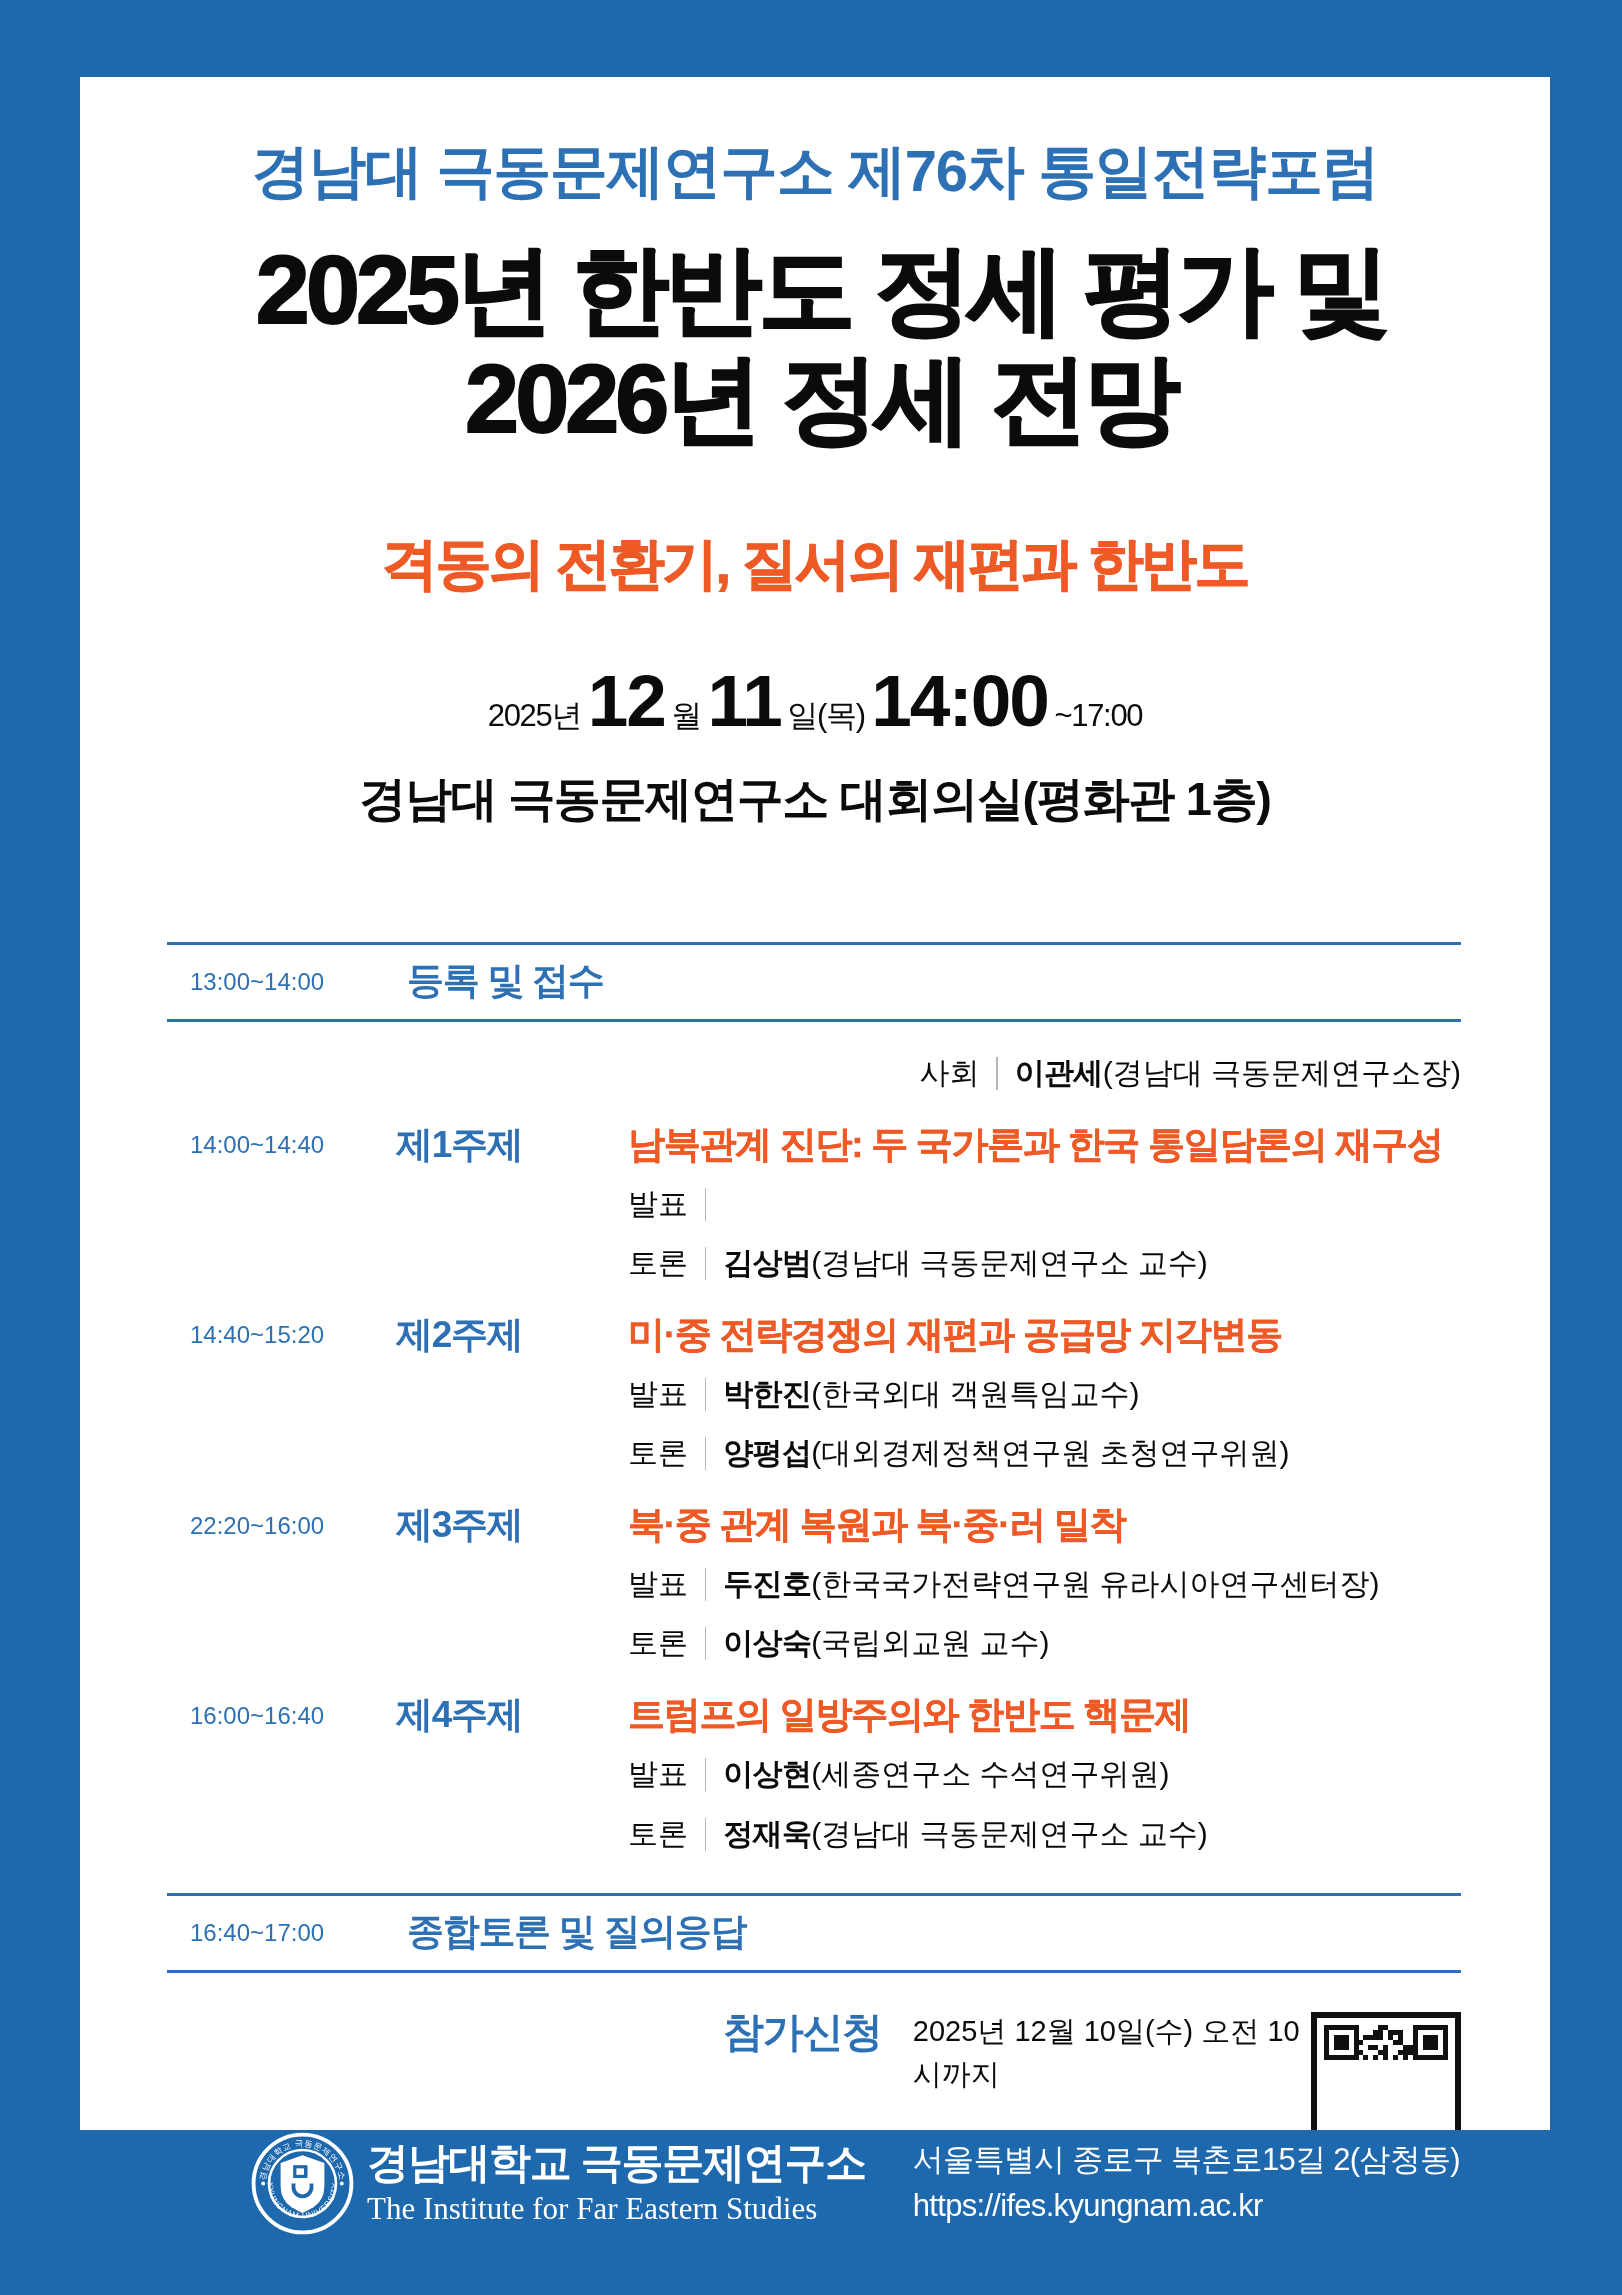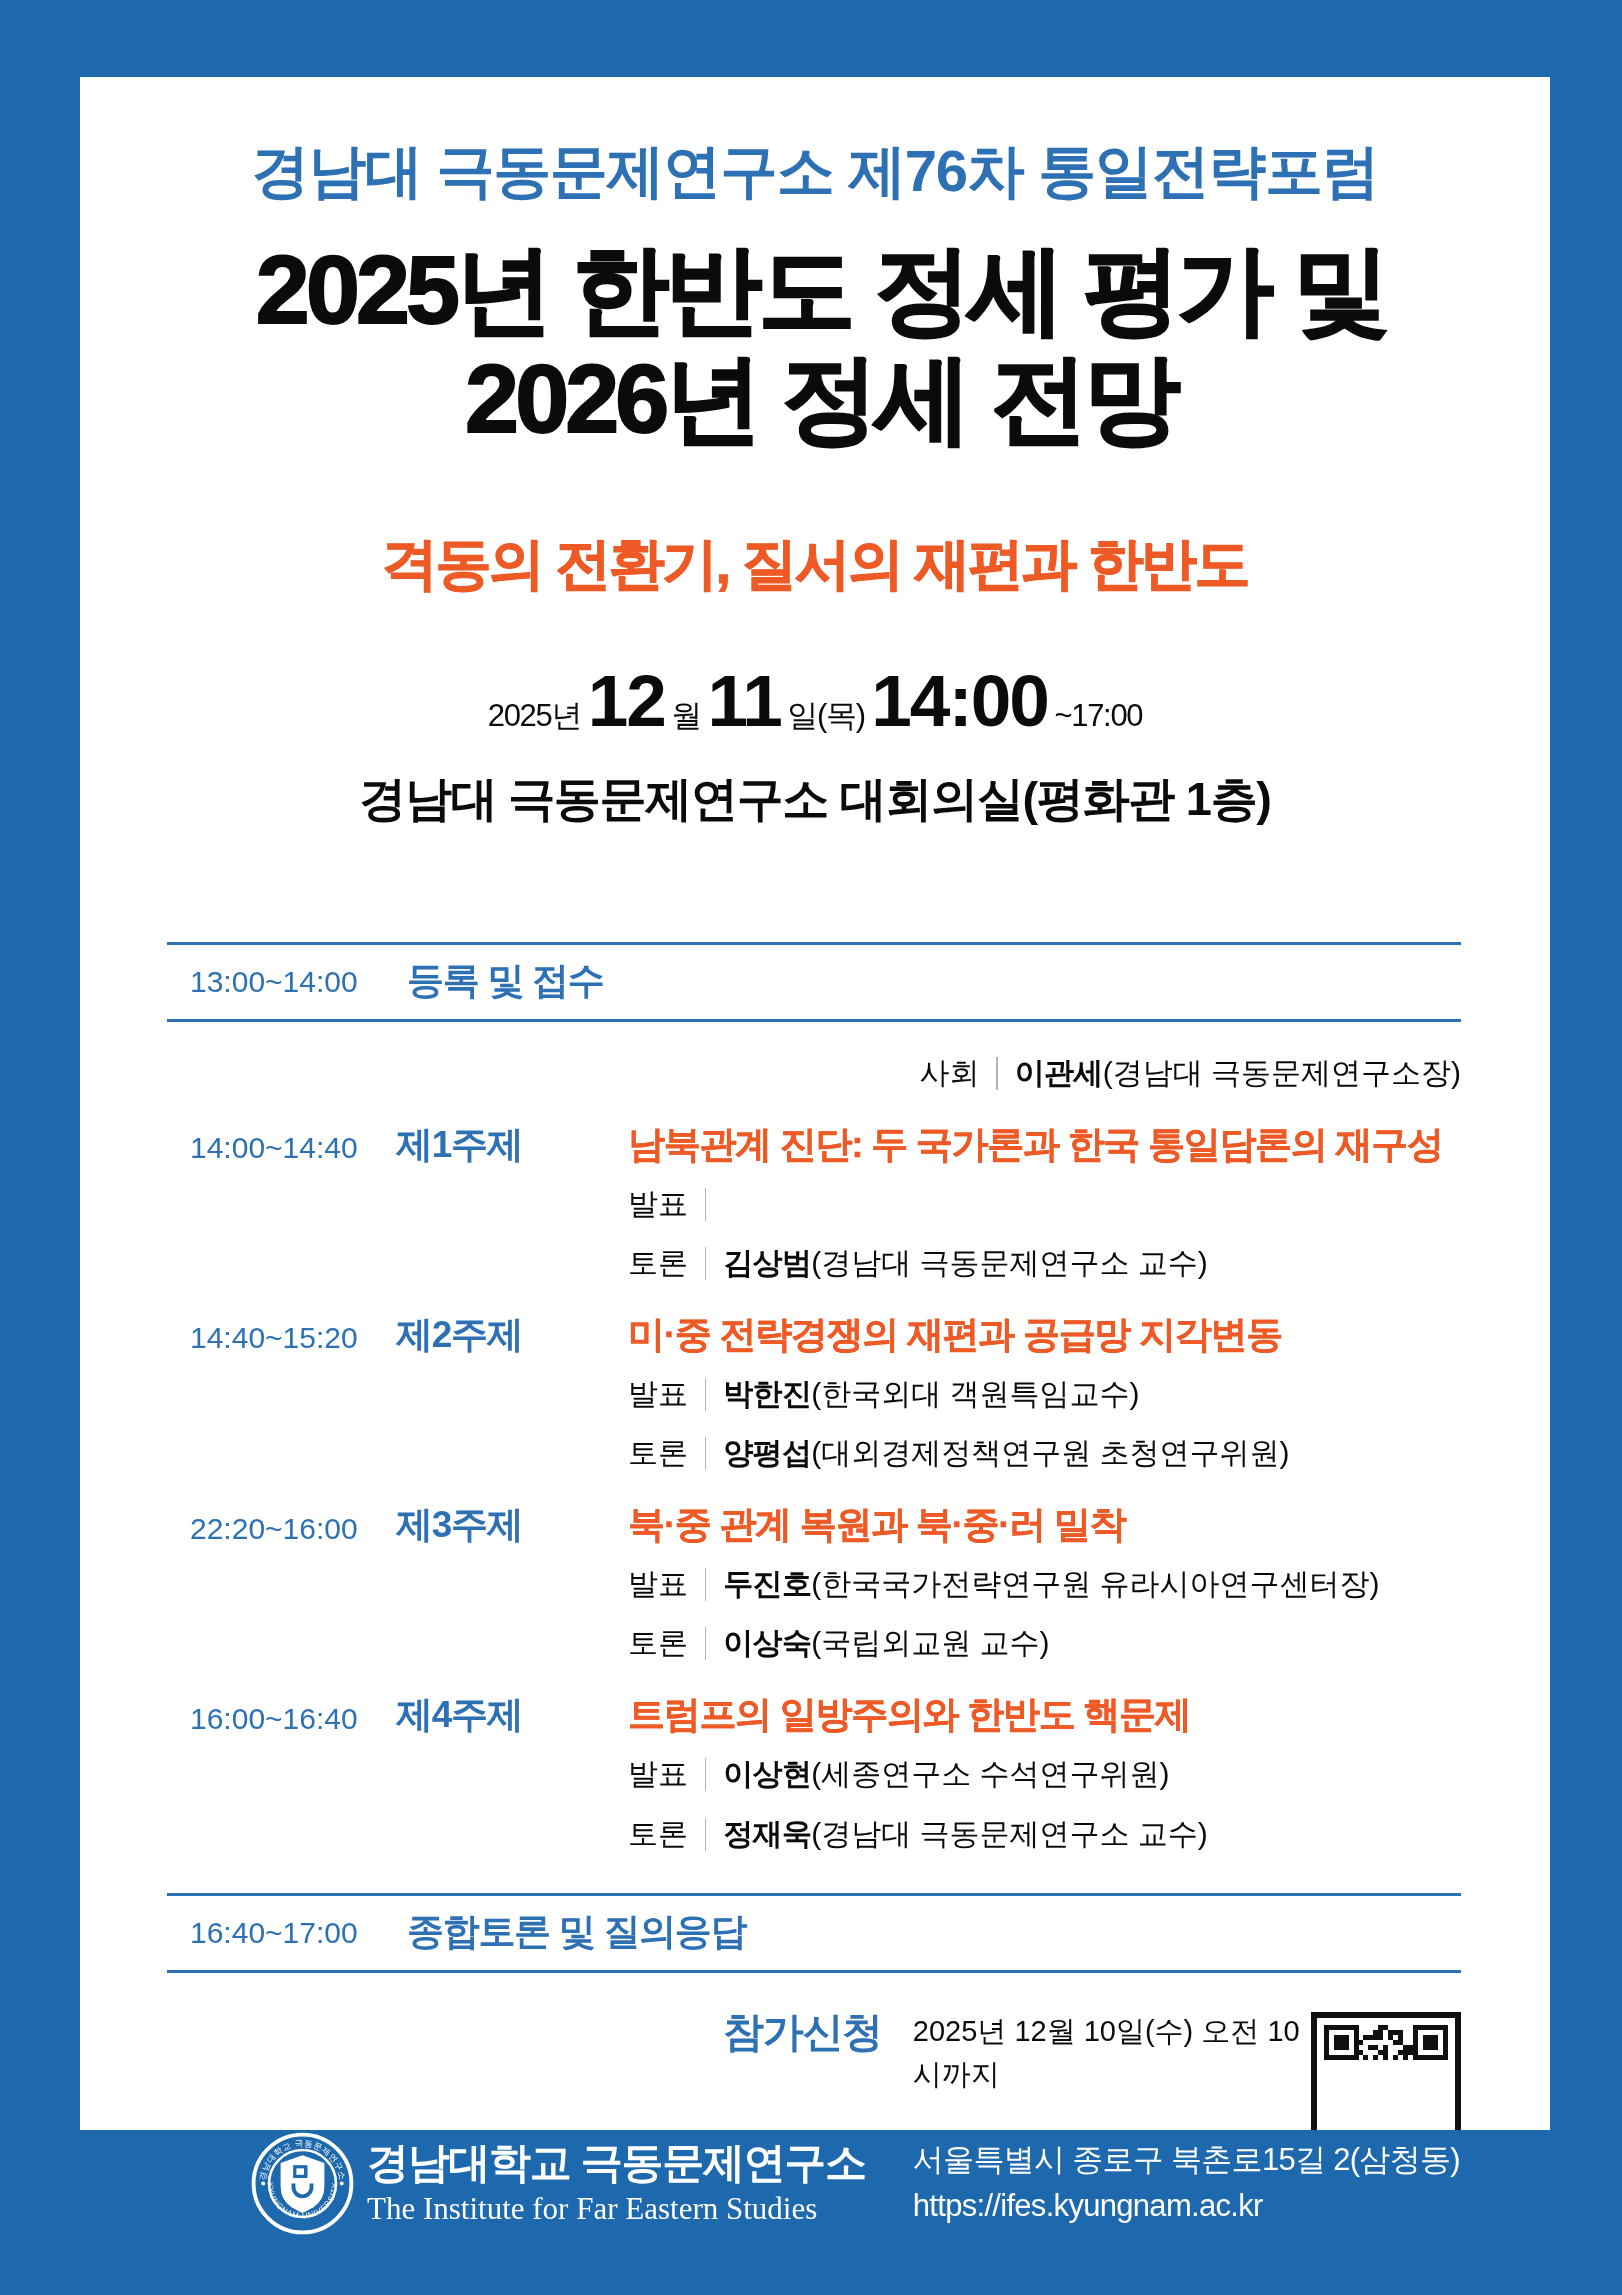--- a/index.html
+++ b/index.html
@@ -53,21 +53,21 @@
     font-size:47px;font-weight:800;letter-spacing:-1.3px;
     text-align:center;
   }
   
   .schedule{margin:111px 89px 0 87px;}
   .rule{border:none;border-top:3.3px solid var(--blue);margin:0;}
   .srow{
     display:grid;grid-template-columns:229px 1fr;align-items:center;
     padding:15.7px 0;
   }
-  .time{font-size:30px;color:var(--blue);padding-left:23px;letter-spacing:0;}
+  .time{font-size:24px;color:var(--blue);padding-left:23px;letter-spacing:0;}
   .srow-label{font-size:37px;font-weight:800;color:var(--blue);letter-spacing:-1.3px;line-height:1.15;margin-left:11px;}
   .moderator{
     margin-top:31px;
     display:flex;justify-content:flex-end;align-items:center;
     font-size:30px;
   }
   .vbar{display:inline-block;width:1.3px;height:33px;background:#b5b5b5;margin:0 17px;}
   .session{
     display:grid;grid-template-columns:229px 232px 1fr;
     margin-top:31px;align-items:start;

